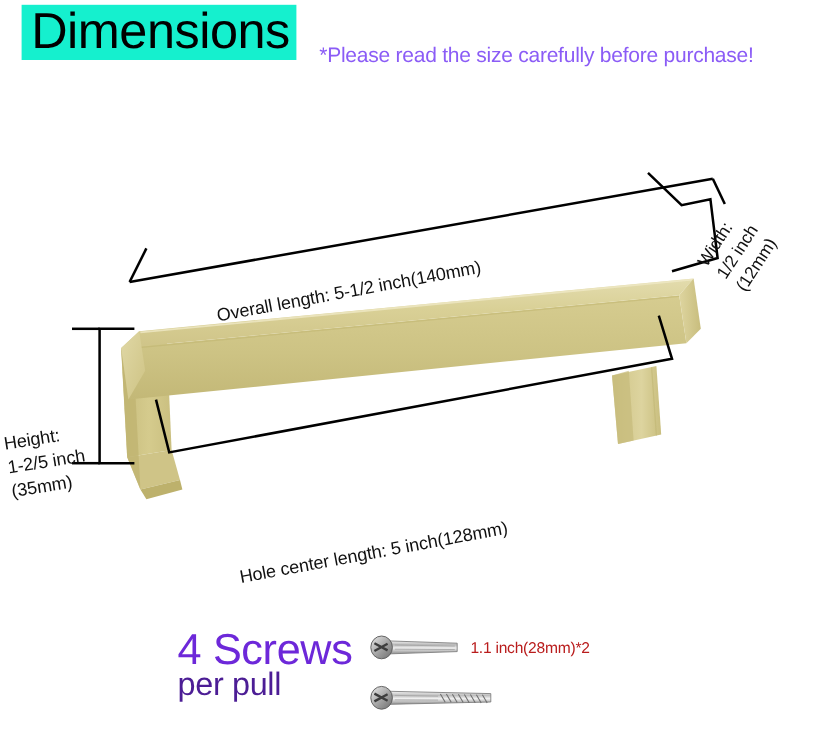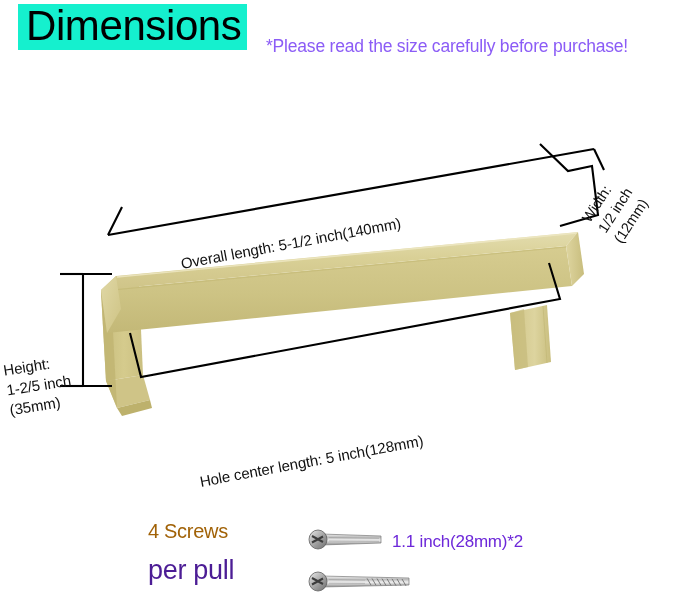--- a/index.html
+++ b/index.html
@@ -50,28 +50,28 @@
   }
   #lbl-overall{left:181px;top:176px;transform:rotate(-10.5deg);transform-origin:0 50%;}
   #lbl-hole{left:200px;top:394px;transform:rotate(-10.5deg);transform-origin:0 50%;}
   #lbl-height{left:2px;top:283px;transform:rotate(-9deg);transform-origin:0 0;}
   #lbl-width{left:578px;top:138px;transform:rotate(-57deg);transform-origin:0 0;font-size:14.5px;}
 
   
   .screws{position:absolute;left:0;top:508px;width:679px;height:100px;}
   .screw-title{
     position:absolute;left:148px;top:12px;
-    font-size:20px;color:#a16207;white-space:nowrap;letter-spacing:-0.3px;
+    font-size:36px;color:#6d28d9;white-space:nowrap;letter-spacing:-0.3px;
   }
   .screw-sub{
     position:absolute;left:148px;top:47px;
     font-size:27px;color:#4c1d95;white-space:nowrap;letter-spacing:-0.3px;
   }
   .screw-txt{
-    position:absolute;font-size:17px;color:#6d28d9;white-space:nowrap;letter-spacing:-0.2px;
+    position:absolute;font-size:13px;color:#b91c1c;white-space:nowrap;letter-spacing:-0.2px;
   }
   #screw-txt-1{left:392px;top:24px;}
   #screw-txt-2{left:418px;top:66px;}
   .screw-art{position:absolute;}
   #screw-art-1{left:305px;top:18px;}
   #screw-art-2{left:305px;top:60px;}
 </style>
 </head>
 <body>
 

